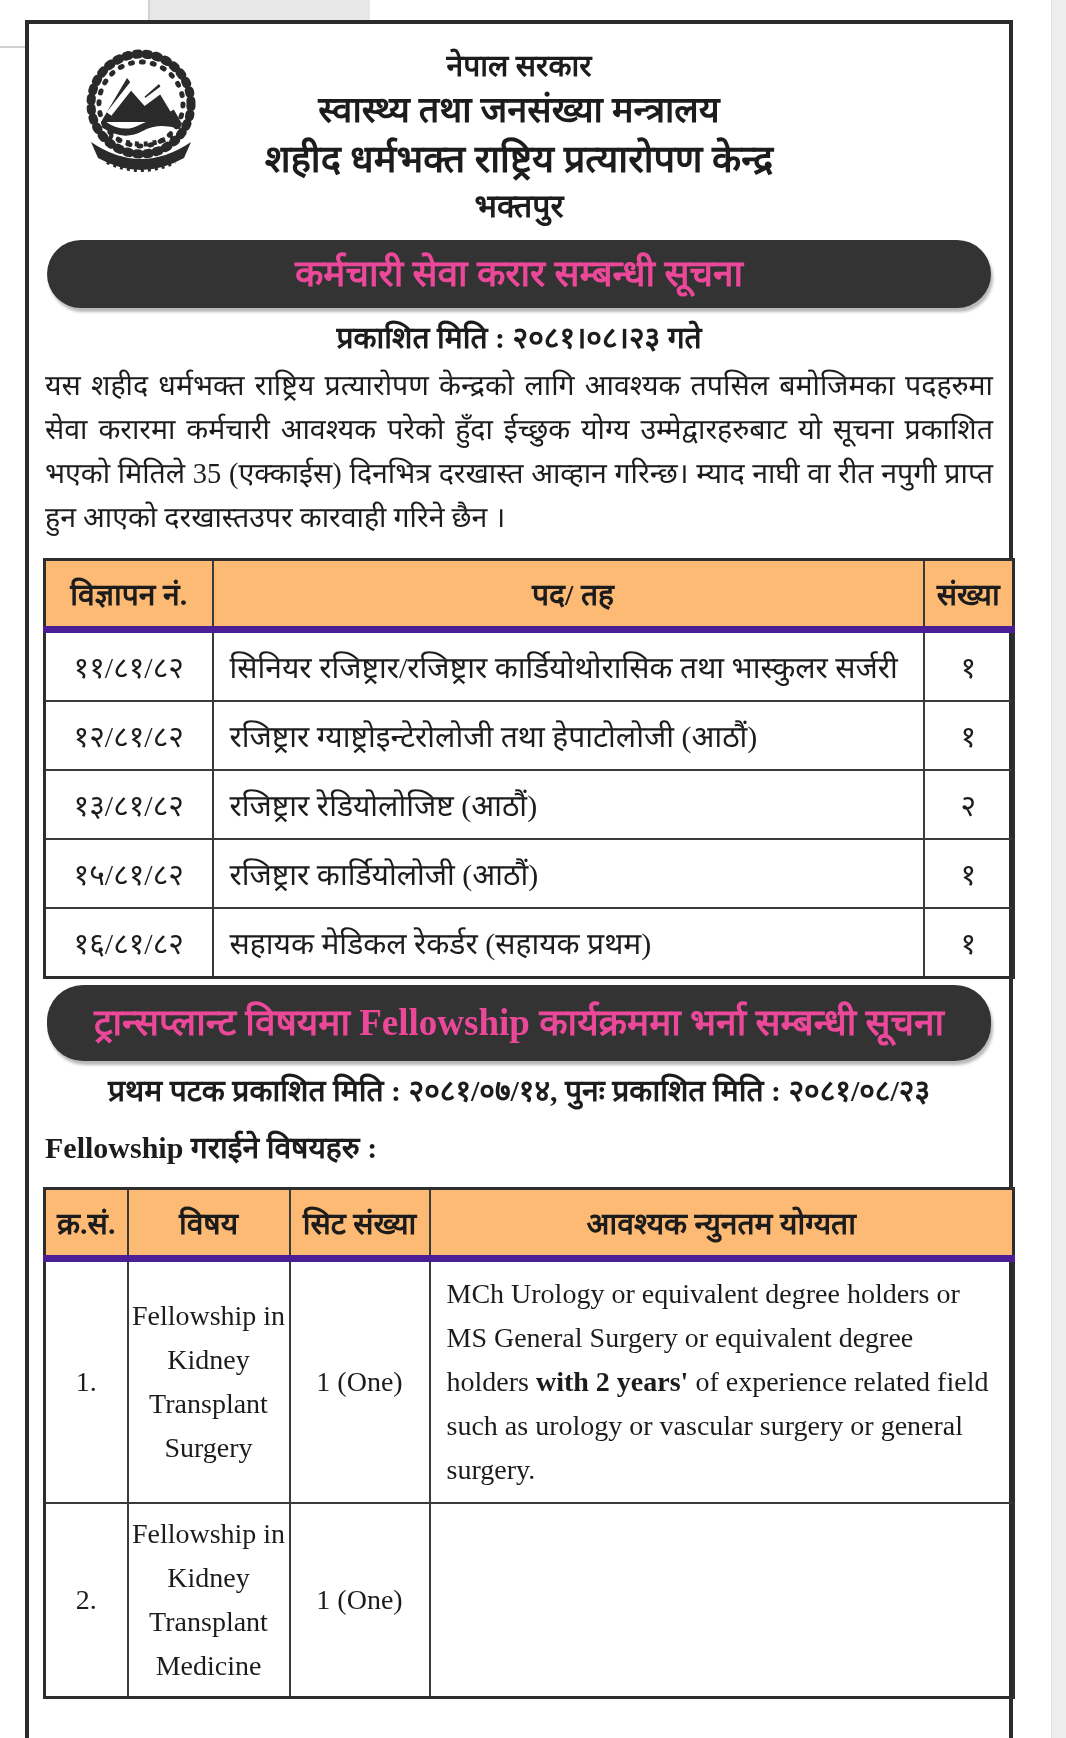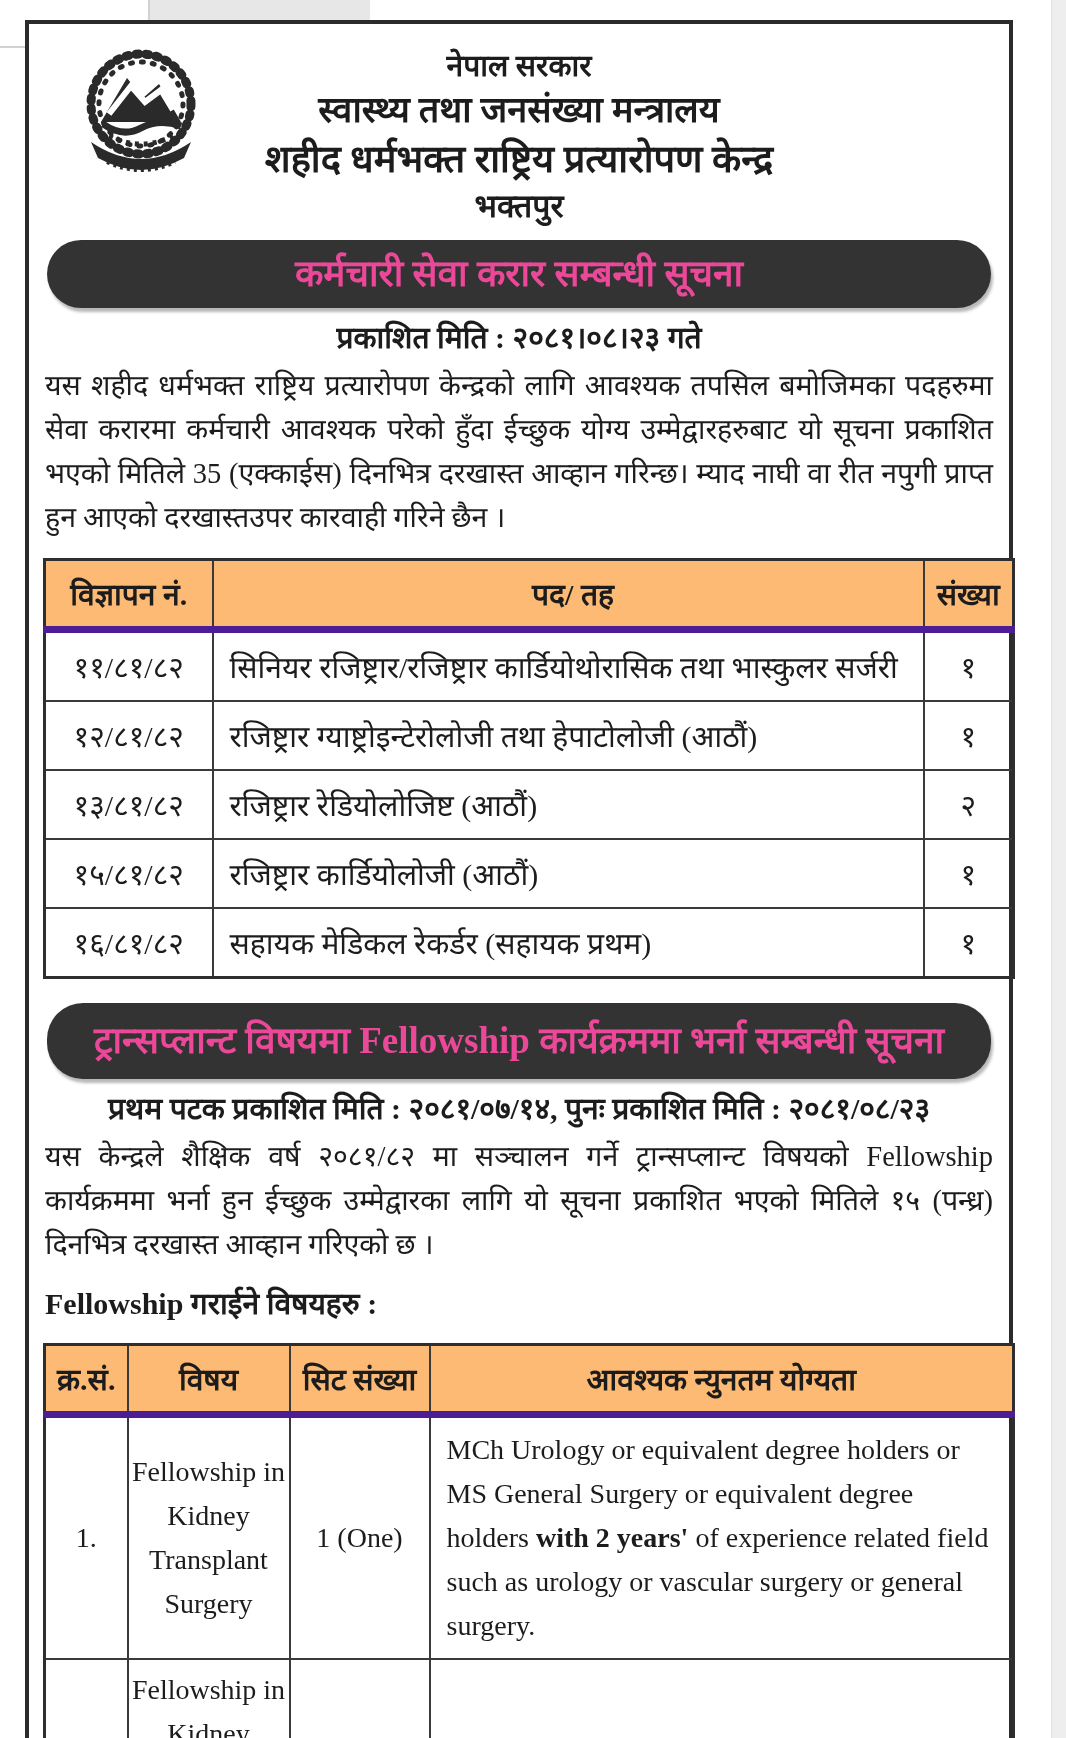--- a/index.html
+++ b/index.html
@@ -18,21 +18,21 @@
     border:4px solid #2b2b2b;box-sizing:border-box;padding:16px 14px 0 14px;z-index:2;}
   .doc-header{position:relative;text-align:center;padding-top:6px;}
   .emblem{position:absolute;left:36px;top:4px;width:126px;height:138px;}
   .h-gov{font-size:30px;font-weight:bold;line-height:40px;}
   .h-ministry{font-size:36px;font-weight:bold;line-height:48px;}
   .h-center{font-size:38px;font-weight:bold;line-height:50px;}
   .h-city{font-size:32px;font-weight:bold;line-height:44px;}
   .pill{background:#333333;color:#ec4899;border-radius:36px;text-align:center;
     font-weight:bold;font-size:37px;margin:12px 4px 6px 4px;height:68px;line-height:68px;
     box-shadow:2px 4px 3px rgba(0,0,0,0.28);}
-  .pill2{height:76px;line-height:76px;margin-top:24px;}
+  .pill2{height:76px;line-height:76px;margin-top:6px;}
   .pub-line{text-align:center;font-weight:bold;font-size:30px;margin:10px 0 4px 0;line-height:40px;}
   .para{font-size:28.5px;line-height:44px;text-align:justify;margin:6px 2px 0 2px;}
   table{border-collapse:collapse;width:972px;margin:18px auto 0 auto;border:3px solid #2e2e2e;}
   th,td{border:2px solid #3a3a3a;box-sizing:border-box;}
   th{background:#fdba74;font-weight:bold;font-size:30px;padding:12px 6px;border-bottom:7px solid #4c1d95;}
   .t1 td{font-size:30px;padding:13px 8px;}
   .t1 .c-adno{width:168px;text-align:center;}
   .t1 .c-post{text-align:left;padding-left:16px;}
   .t1 .c-count{width:90px;text-align:center;}
   .t2 td{font-size:28px;line-height:44px;}
@@ -113,21 +113,20 @@
       </tr>
     </tbody>
   </table>
 
   <div class="pill pill2">
     <span>ट्रान्सप्लान्ट विषयमा Fellowship कार्यक्रममा भर्ना सम्बन्धी सूचना</span>
   </div>
 
   <div class="pub-line">प्रथम पटक प्रकाशित मिति : २०८१/०७/१४, पुनः प्रकाशित मिति : २०८१/०८/२३</div>
 
-  <p class="para">यस केन्द्रले शैक्षिक वर्ष २०८१/८२ मा सञ्चालन गर्ने ट्रान्सप्लान्ट विषयको Fellowship कार्यक्रममा भर्ना हुन ईच्छुक उम्मेद्वारका लागि यो सूचना प्रकाशित भएको मितिले १५ (पन्ध्र) दिनभित्र दरखास्त आव्हान गरिएको छ ।</p>
 
   <div class="subjects-heading">Fellowship गराईने विषयहरु :</div>
 
   <table class="t2">
     <thead>
       <tr>
         <th class="c-sn">क्र.सं.</th>
         <th class="c-subj">विषय</th>
         <th class="c-seat">सिट संख्या</th>
         <th class="c-qual" style="text-align:center;">आवश्यक न्युनतम योग्यता</th>

